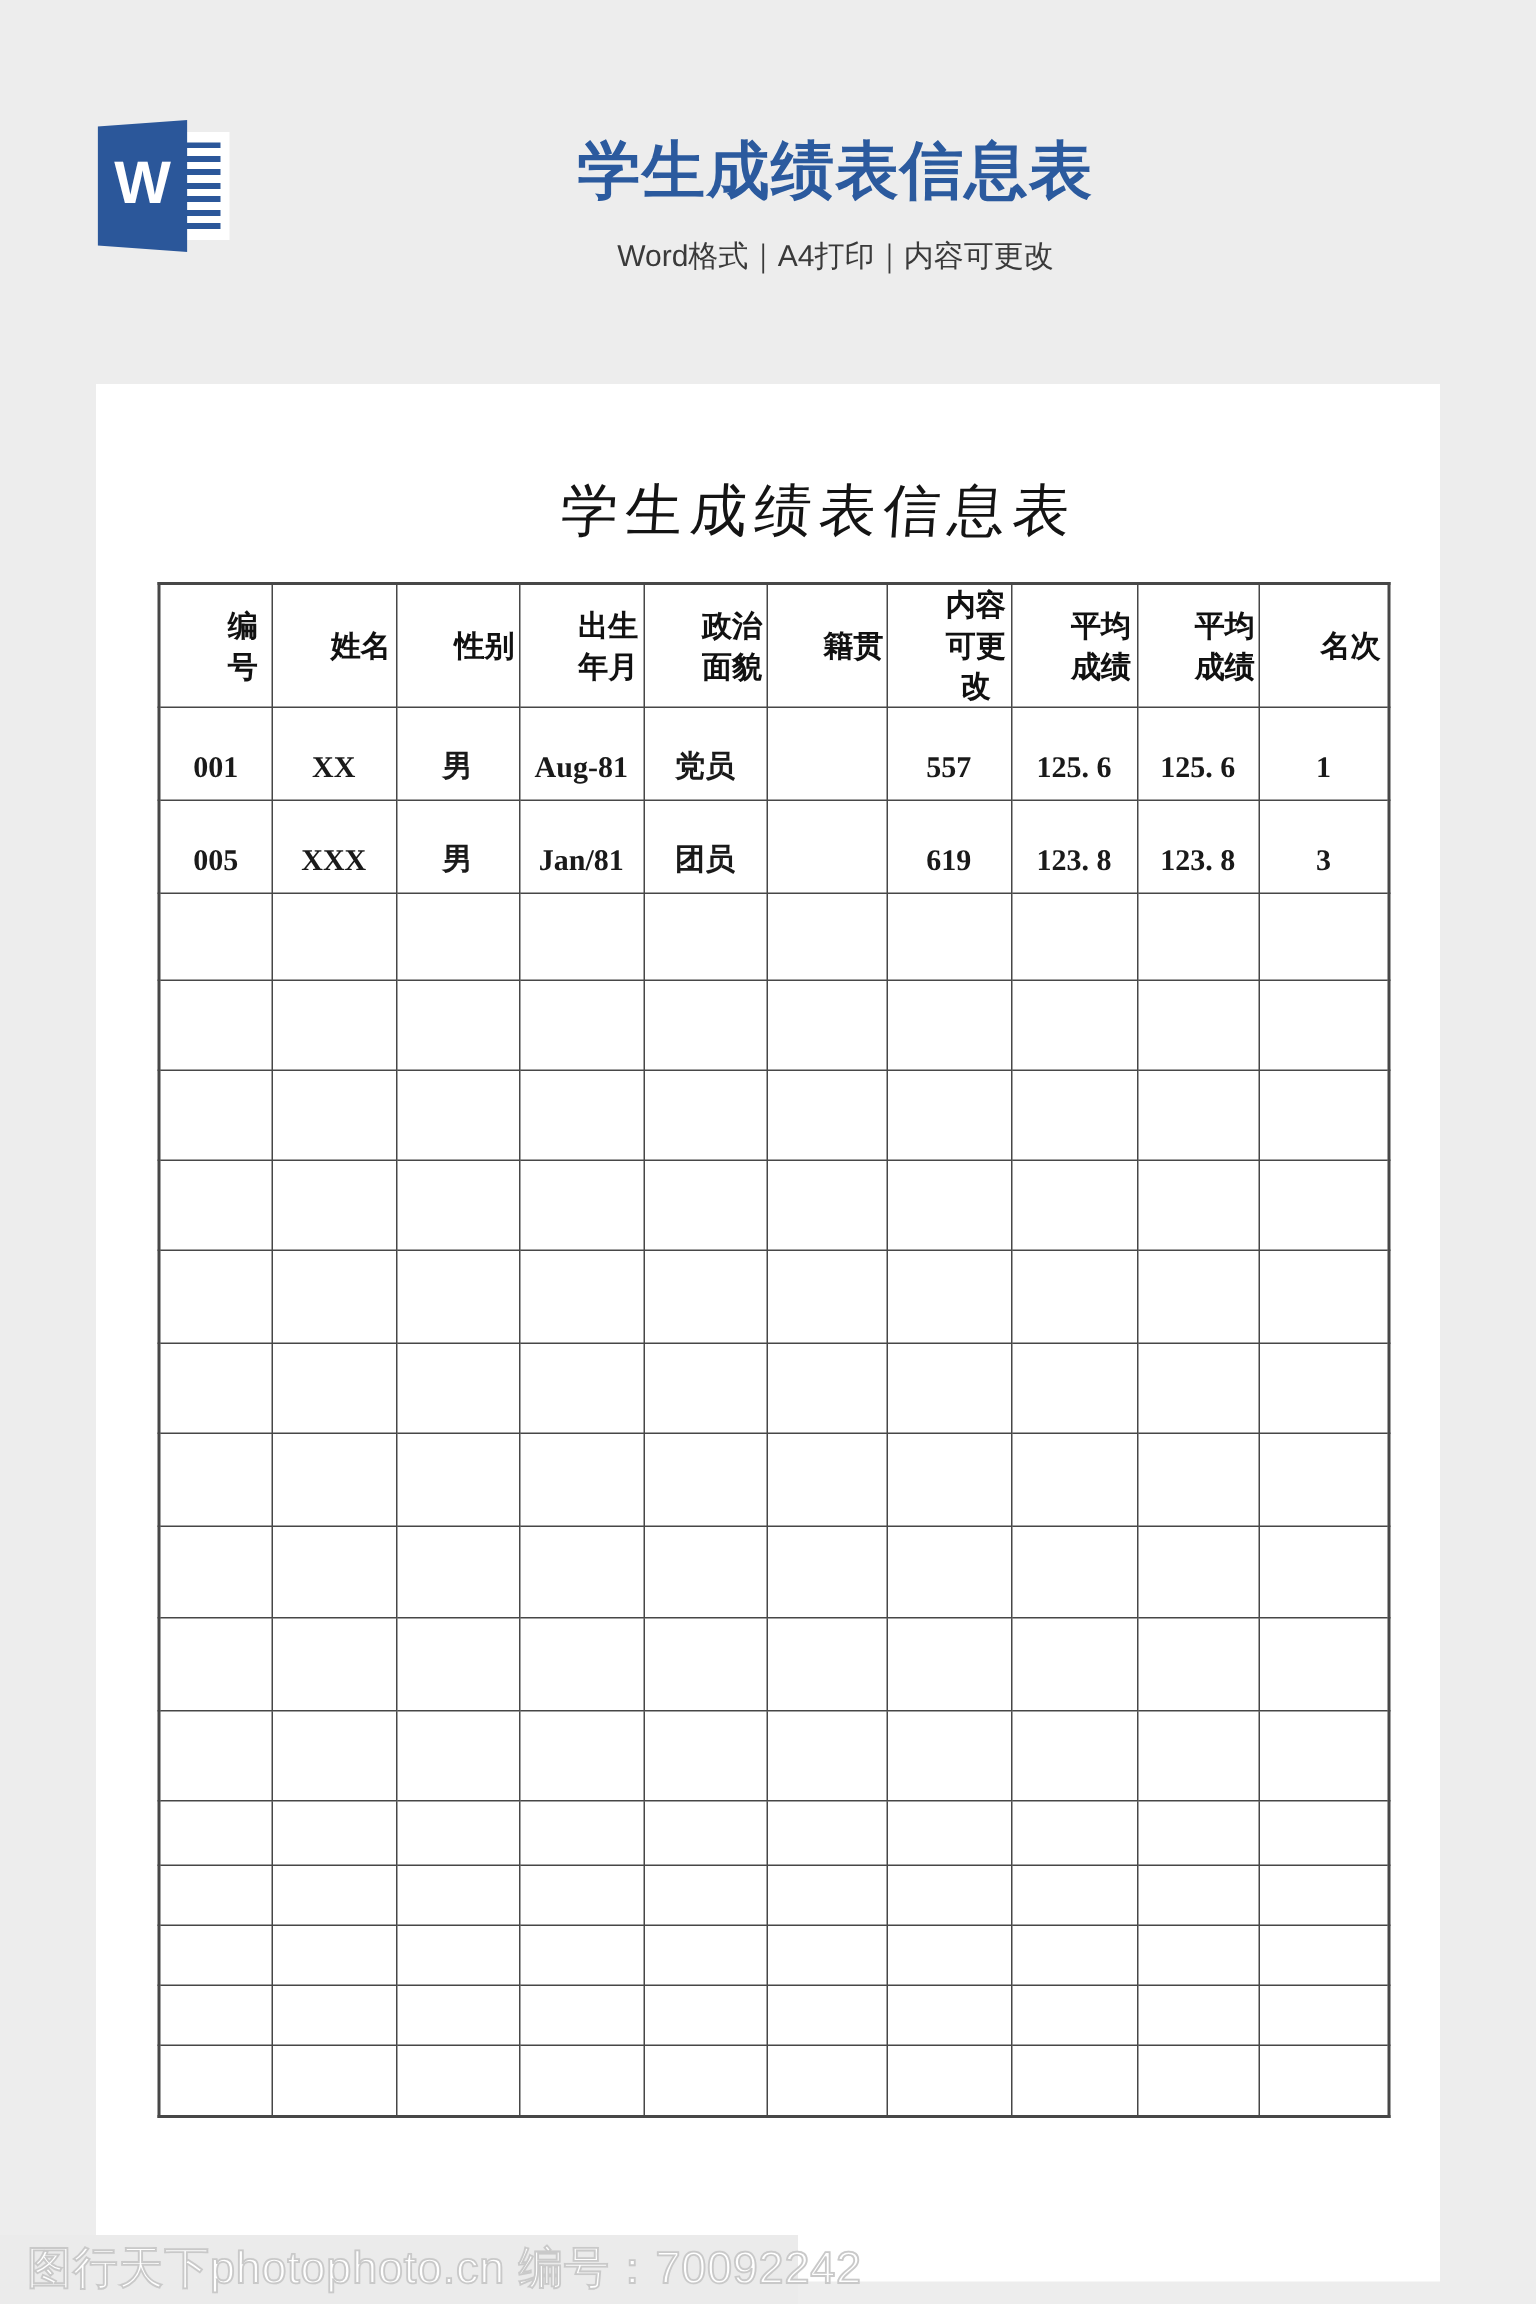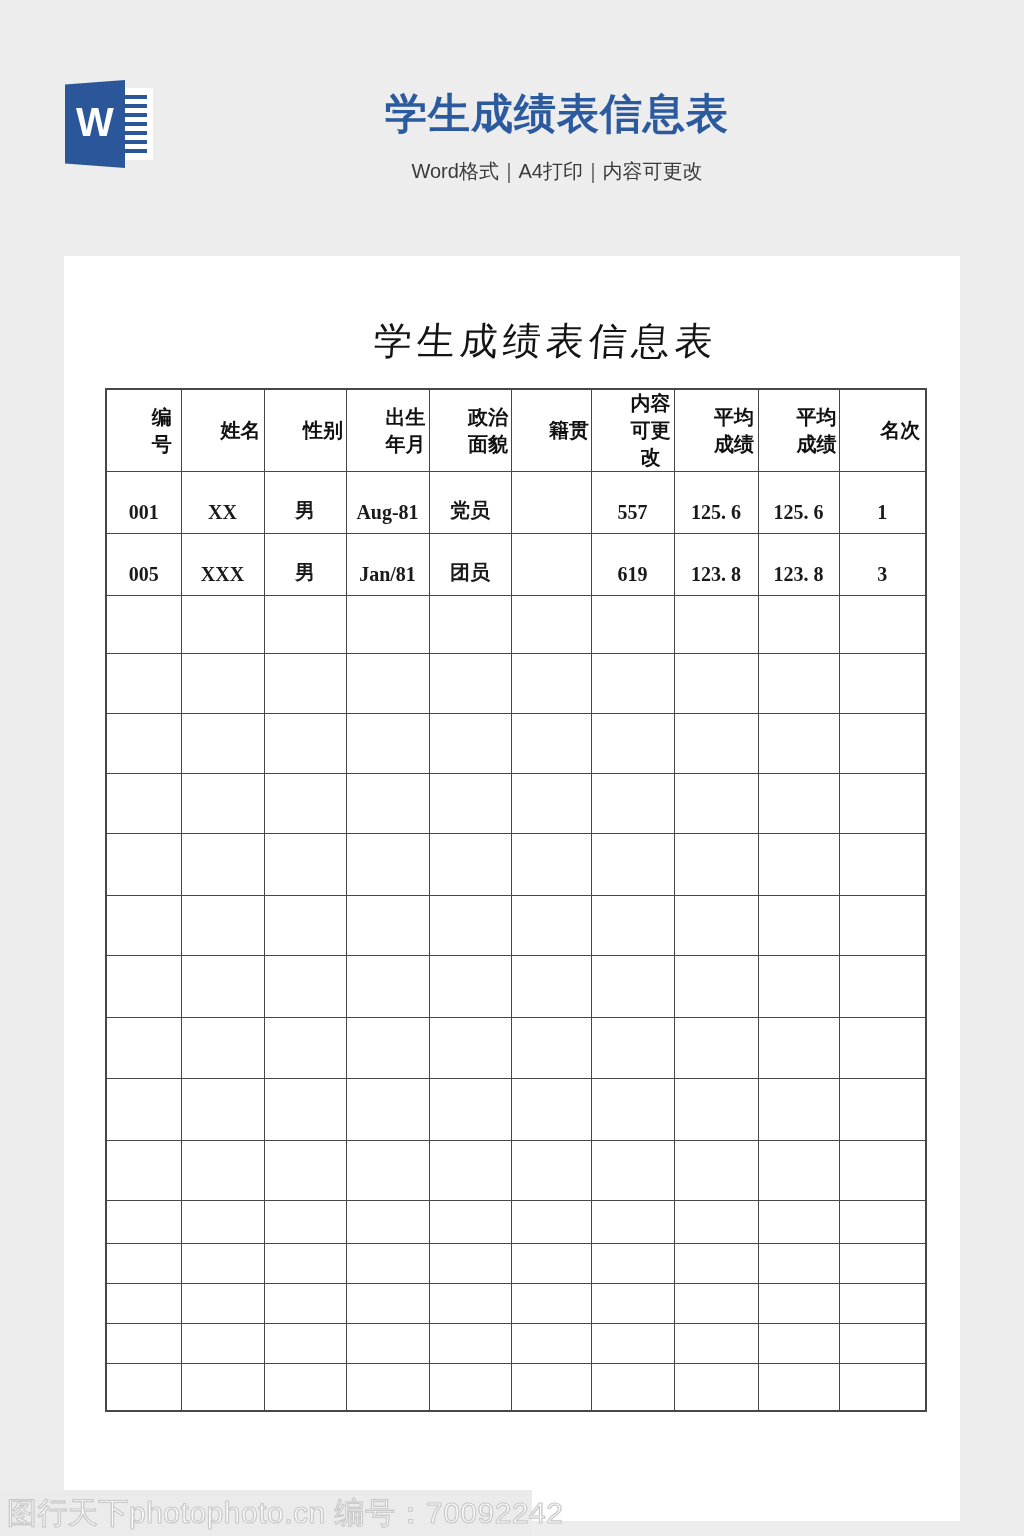--- a/index.html
+++ b/index.html
@@ -103,21 +103,21 @@
   table.score-table tr.data-row td { padding-bottom: 9px; font-weight: bold; }
 
   
   .watermark-bar {
     position: absolute; left: 0; top: 1490px;
     width: 532px; height: 46px;
     background: #ebebeb;
   }
   .watermark-text {
     font-size: 30px; line-height: 46px;
-    padding-left: 7px;
+    padding-left: 18px;
     white-space: nowrap;
     color: #ffffff;
     -webkit-text-stroke: 1.2px #c9c9c9;
     text-shadow: 0 0 1px #cccccc;
     font-family: "Liberation Sans", sans-serif;
     letter-spacing: 0.5px;
   }
 </style>
 </head>
 <body>

